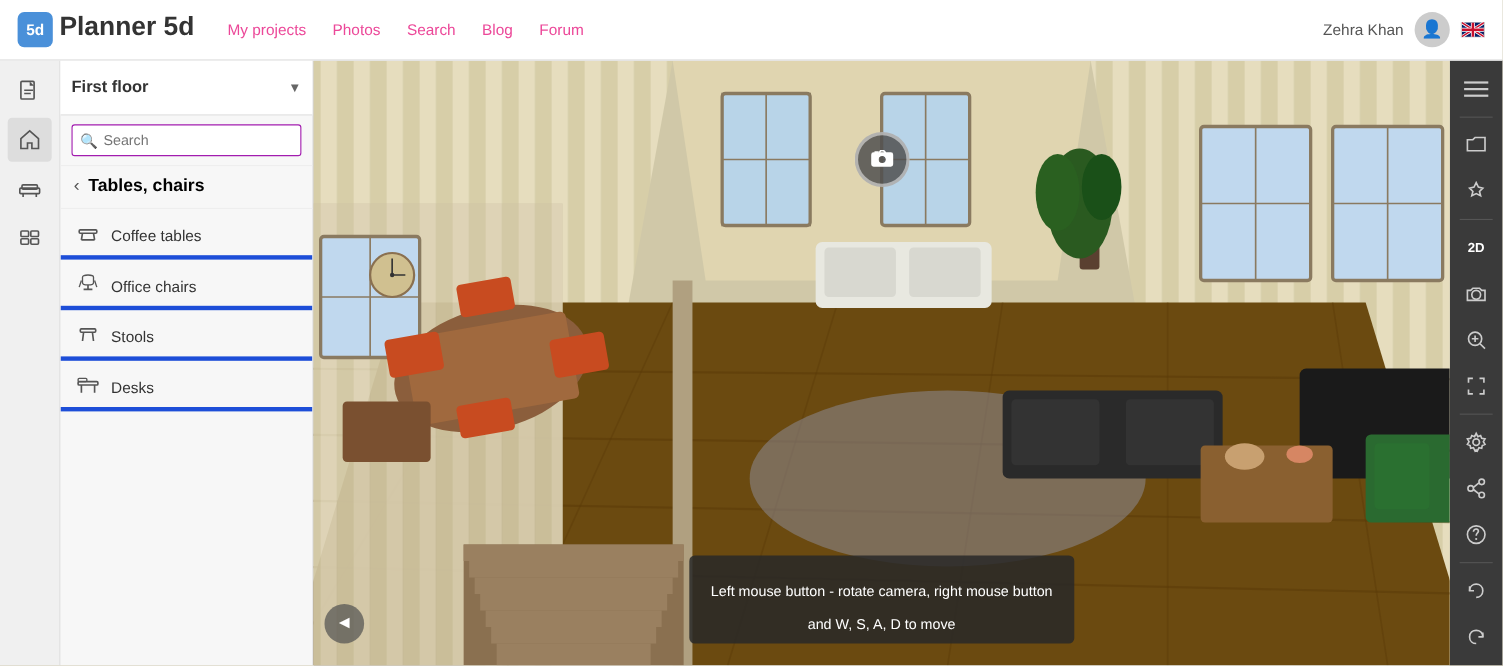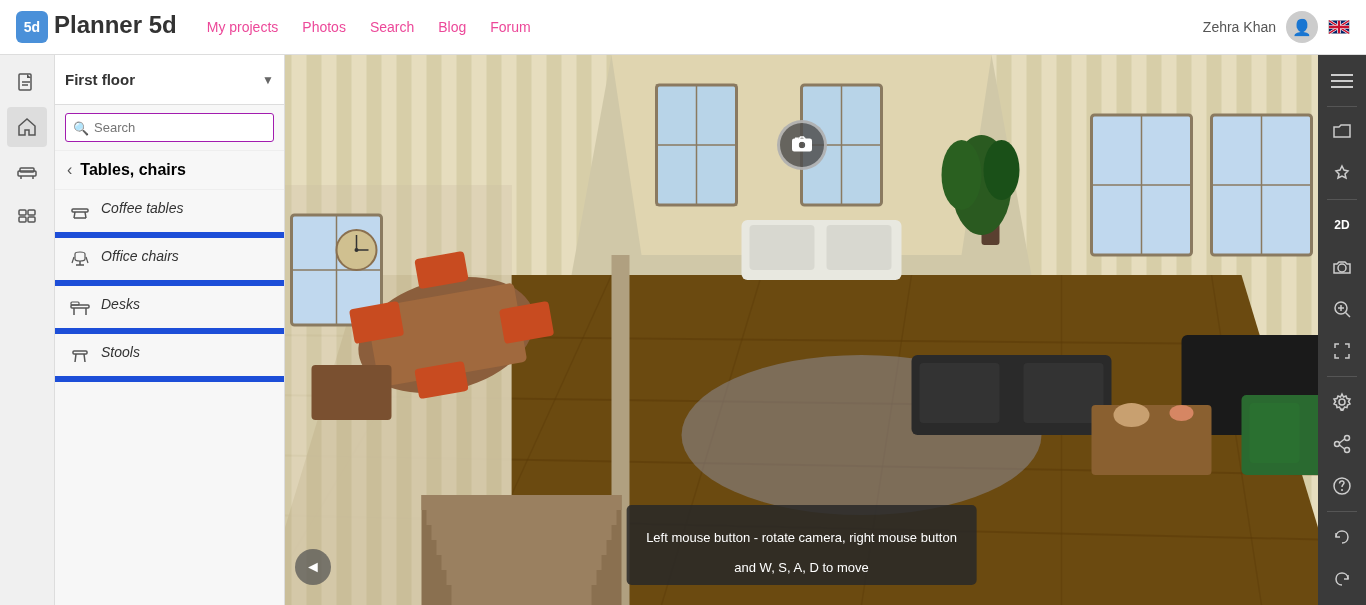--- a/index.html
+++ b/index.html
@@ -166,26 +166,25 @@
       cursor: pointer;
       border-bottom: 1px solid #eee;
       gap: 8px;
     }
     .back-arrow { font-size: 16px; color: #555; }
     .back-title { font-size: 16px; font-weight: bold; color: #000000; }
 
     .menu-items { flex: 1; overflow-y: auto; }
     .menu-item {
       display: flex;
-      align-items: flex-start;
+      align-items: flex-end;
       padding: 10px 14px;
       cursor: pointer;
       gap: 10px;
-      border-bottom: 6px solid #1d4ed8;
-      font-style: italic;
+      border-bottom: 4px solid #1d4ed8;
     }
     .menu-item-icon {
       width: 22px;
       height: 22px;
       display: flex;
       align-items: center;
       justify-content: center;
       font-size: 14px;
       color: #555;
       flex-shrink: 0;
@@ -412,38 +411,38 @@
             <line x1="4" y1="8" x2="2" y2="14" stroke="#555" stroke-width="1.2"></line>
             <line x1="16" y1="8" x2="18" y2="14" stroke="#555" stroke-width="1.2"></line>
           </svg>
         </div>
         <span class="menu-item-label">Office chairs</span>
       </div>
 
       <div class="menu-item">
         <div class="menu-item-icon">
           <svg width="20" height="20" viewBox="0 0 20 20" fill="none">
+            <rect x="3" y="6" width="14" height="3" rx="1" stroke="#555" stroke-width="1.5" fill="none"></rect>
+            <line x1="6" y1="9" x2="5" y2="17" stroke="#555" stroke-width="1.5"></line>
+            <line x1="14" y1="9" x2="15" y2="17" stroke="#555" stroke-width="1.5"></line>
+          </svg>
+        </div>
+        <span class="menu-item-label">Stools</span>
+      </div>
+
+      <div class="menu-item">
+        <div class="menu-item-icon">
+          <svg width="20" height="20" viewBox="0 0 20 20" fill="none">
             <rect x="1" y="8" width="18" height="3" rx="1" stroke="#555" stroke-width="1.5" fill="none"></rect>
             <line x1="4" y1="11" x2="4" y2="18" stroke="#555" stroke-width="1.5"></line>
             <line x1="16" y1="11" x2="16" y2="18" stroke="#555" stroke-width="1.5"></line>
             <rect x="1" y="5" width="8" height="3" rx="1" stroke="#555" stroke-width="1.2" fill="none"></rect>
           </svg>
         </div>
         <span class="menu-item-label">Desks</span>
-      </div>
-
-      <div class="menu-item">
-        <div class="menu-item-icon">
-          <svg width="20" height="20" viewBox="0 0 20 20" fill="none">
-            <rect x="3" y="6" width="14" height="3" rx="1" stroke="#555" stroke-width="1.5" fill="none"></rect>
-            <line x1="6" y1="9" x2="5" y2="17" stroke="#555" stroke-width="1.5"></line>
-            <line x1="14" y1="9" x2="15" y2="17" stroke="#555" stroke-width="1.5"></line>
-          </svg>
-        </div>
-        <span class="menu-item-label">Stools</span>
       </div>
 
     </div>
   </div>
 
   <div class="viewport">
 
     <svg class="room-scene" viewBox="0 0 1080 550" preserveAspectRatio="xMidYMid slice" xmlns="http://www.w3.org/2000/svg">
 
       <rect width="1080" height="550" fill="#d0c8a8"></rect>

